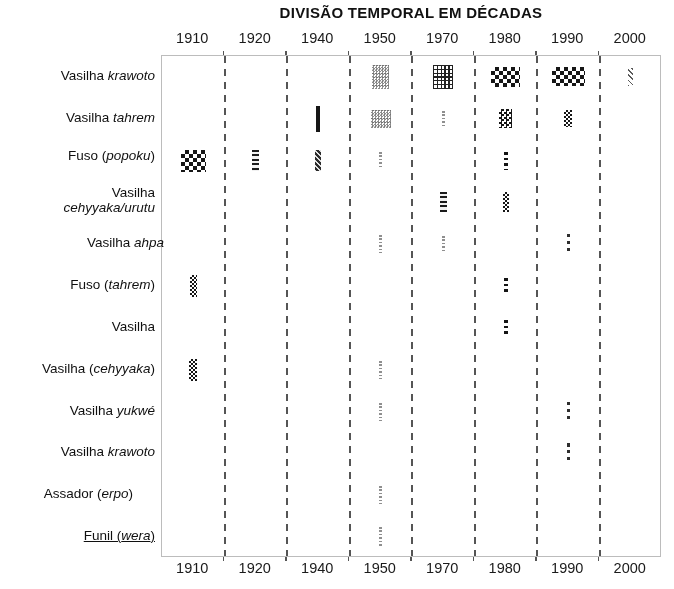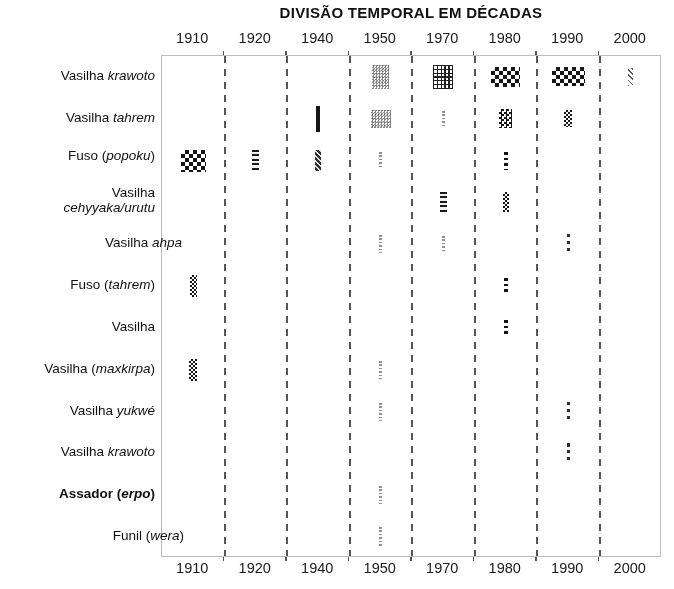--- a/index.html
+++ b/index.html
@@ -105,28 +105,28 @@
       <div class="mark pat-dashed-dark" style="left: 404.75px; top: 345.583px; width: 3px; height: 20px;"></div>
       <div class="mark pat-dashed-dark" style="left: 404.75px; top: 387.417px; width: 3px; height: 20px;"></div>
       <div class="mark pat-dotted-light" style="left: 217.25px; top: 430.25px; width: 3px; height: 18px;"></div>
       <div class="mark pat-dotted-light" style="left: 217.25px; top: 471.083px; width: 3px; height: 20px;"></div>
     </div>
   <div id="row-labels">
       <div class="row-label" style="right: 519px; top: 67.9167px;"><span>Vasilha </span><i>krawoto</i></div>
       <div class="row-label" style="right: 519px; top: 109.75px;"><span>Vasilha </span><i>tahrem</i></div>
       <div class="row-label" style="right: 519px; top: 148px;"><span>Fuso (</span><i>popoku</i><span>)</span></div>
       <div class="row-label" style="right: 519px; top: 185.417px;"><span>Vasilha</span><br><i>cehyyaka/urutu</i></div>
-      <div class="row-label" style="right: 492px; top: 235.25px;"><span>Vasilha </span><i>ahpa</i></div>
+      <div class="row-label" style="right: 510px; top: 235.25px;"><span>Vasilha </span><i>ahpa</i></div>
       <div class="row-label" style="right: 519px; top: 277.083px;"><span>Fuso (</span><i>tahrem</i><span>)</span></div>
       <div class="row-label" style="right: 519px; top: 318.917px;"><span>Vasilha</span></div>
-      <div class="row-label" style="right: 519px; top: 360.75px;"><span>Vasilha (</span><i>maxkirpa</i><span>)</span></div>
+      <div class="row-label" style="right: 519px; top: 360.75px;"><span>Vasilha (</span><i>cehyyaka</i><span>)</span></div>
       <div class="row-label" style="right: 519px; top: 402.583px;"><span>Vasilha </span><i>yukwé</i></div>
       <div class="row-label" style="right: 519px; top: 444.417px;"><span>Vasilha </span><i>krawoto</i></div>
-      <div class="row-label" style="right: 519px; top: 486.25px; font-weight: bold;"><span>Assador (</span><i>erpo</i><span>)</span></div>
-      <div class="row-label" style="right: 490px; top: 528.083px;"><span>Funil (</span><i>wera</i><span>)</span></div>
+      <div class="row-label" style="right: 541px; top: 486.25px;"><span>Assador (</span><i>erpo</i><span>)</span></div>
+      <div class="row-label" style="right: 519px; top: 528.083px; text-decoration: underline;"><span>Funil (</span><i>wera</i><span>)</span></div>
     </div>
   <div id="axis-bottom">
       <div class="axis-label" style="left: 160.25px; top: 560px;">1910</div>
       <div class="axis-label" style="left: 222.75px; top: 560px;">1920</div>
       <div class="axis-label" style="left: 285.25px; top: 560px;">1940</div>
       <div class="axis-label" style="left: 347.75px; top: 560px;">1950</div>
       <div class="axis-label" style="left: 410.25px; top: 560px;">1970</div>
       <div class="axis-label" style="left: 472.75px; top: 560px;">1980</div>
       <div class="axis-label" style="left: 535.25px; top: 560px;">1990</div>
       <div class="axis-label" style="left: 597.75px; top: 560px;">2000</div>

